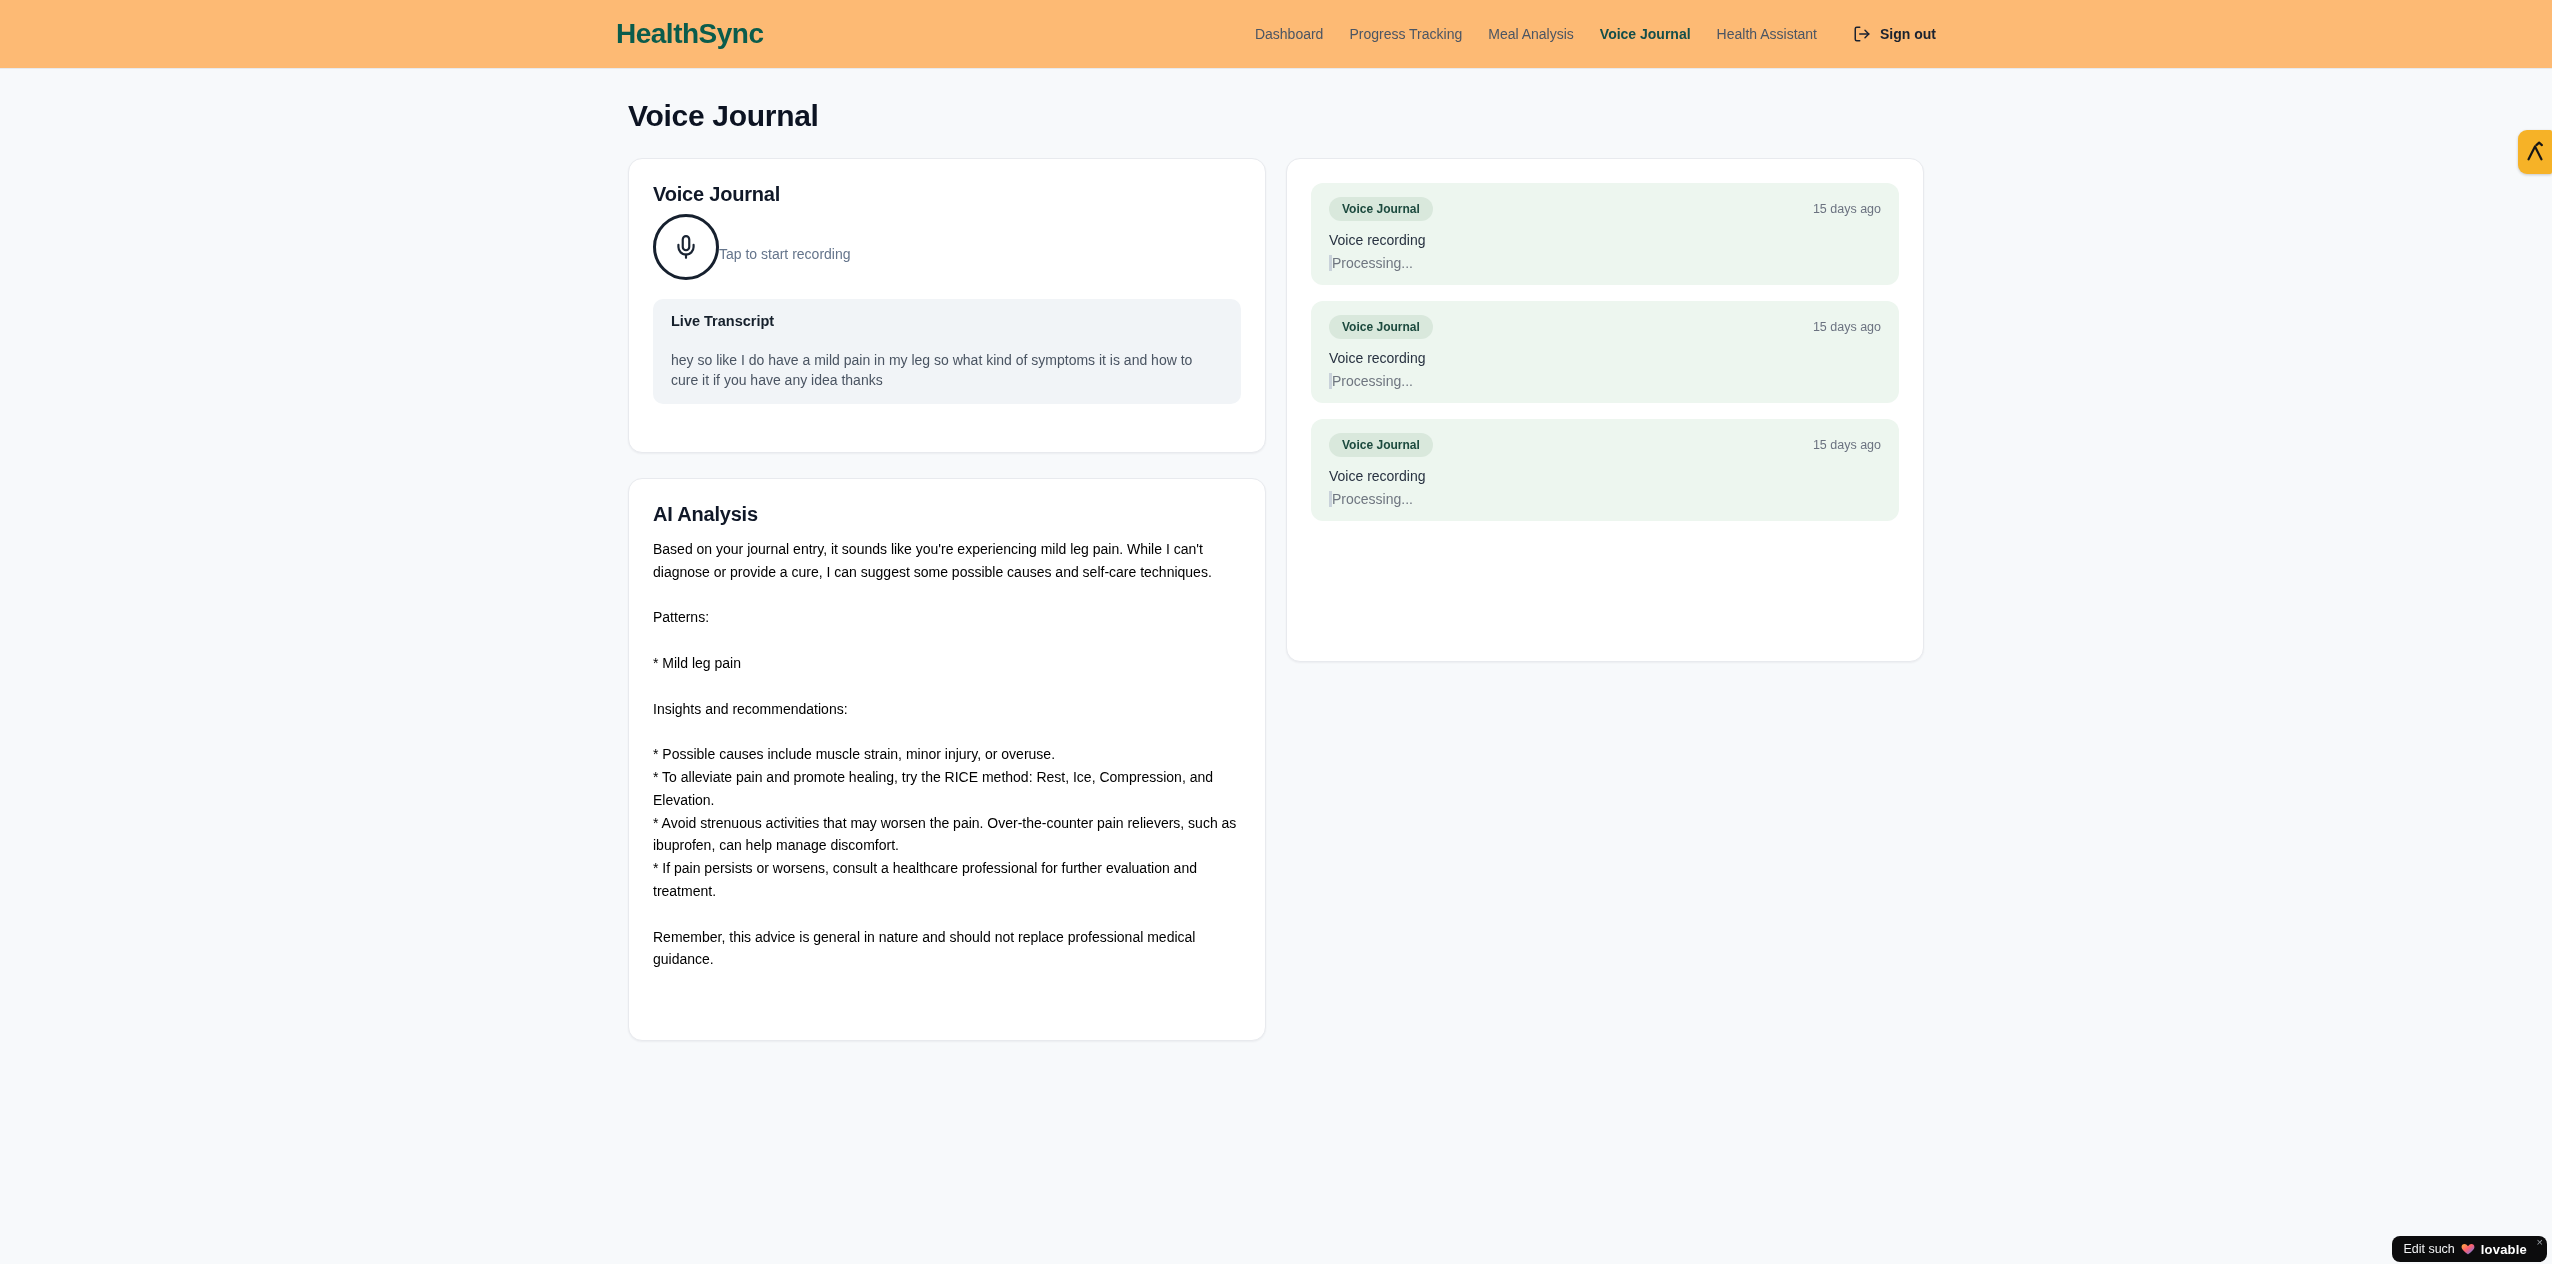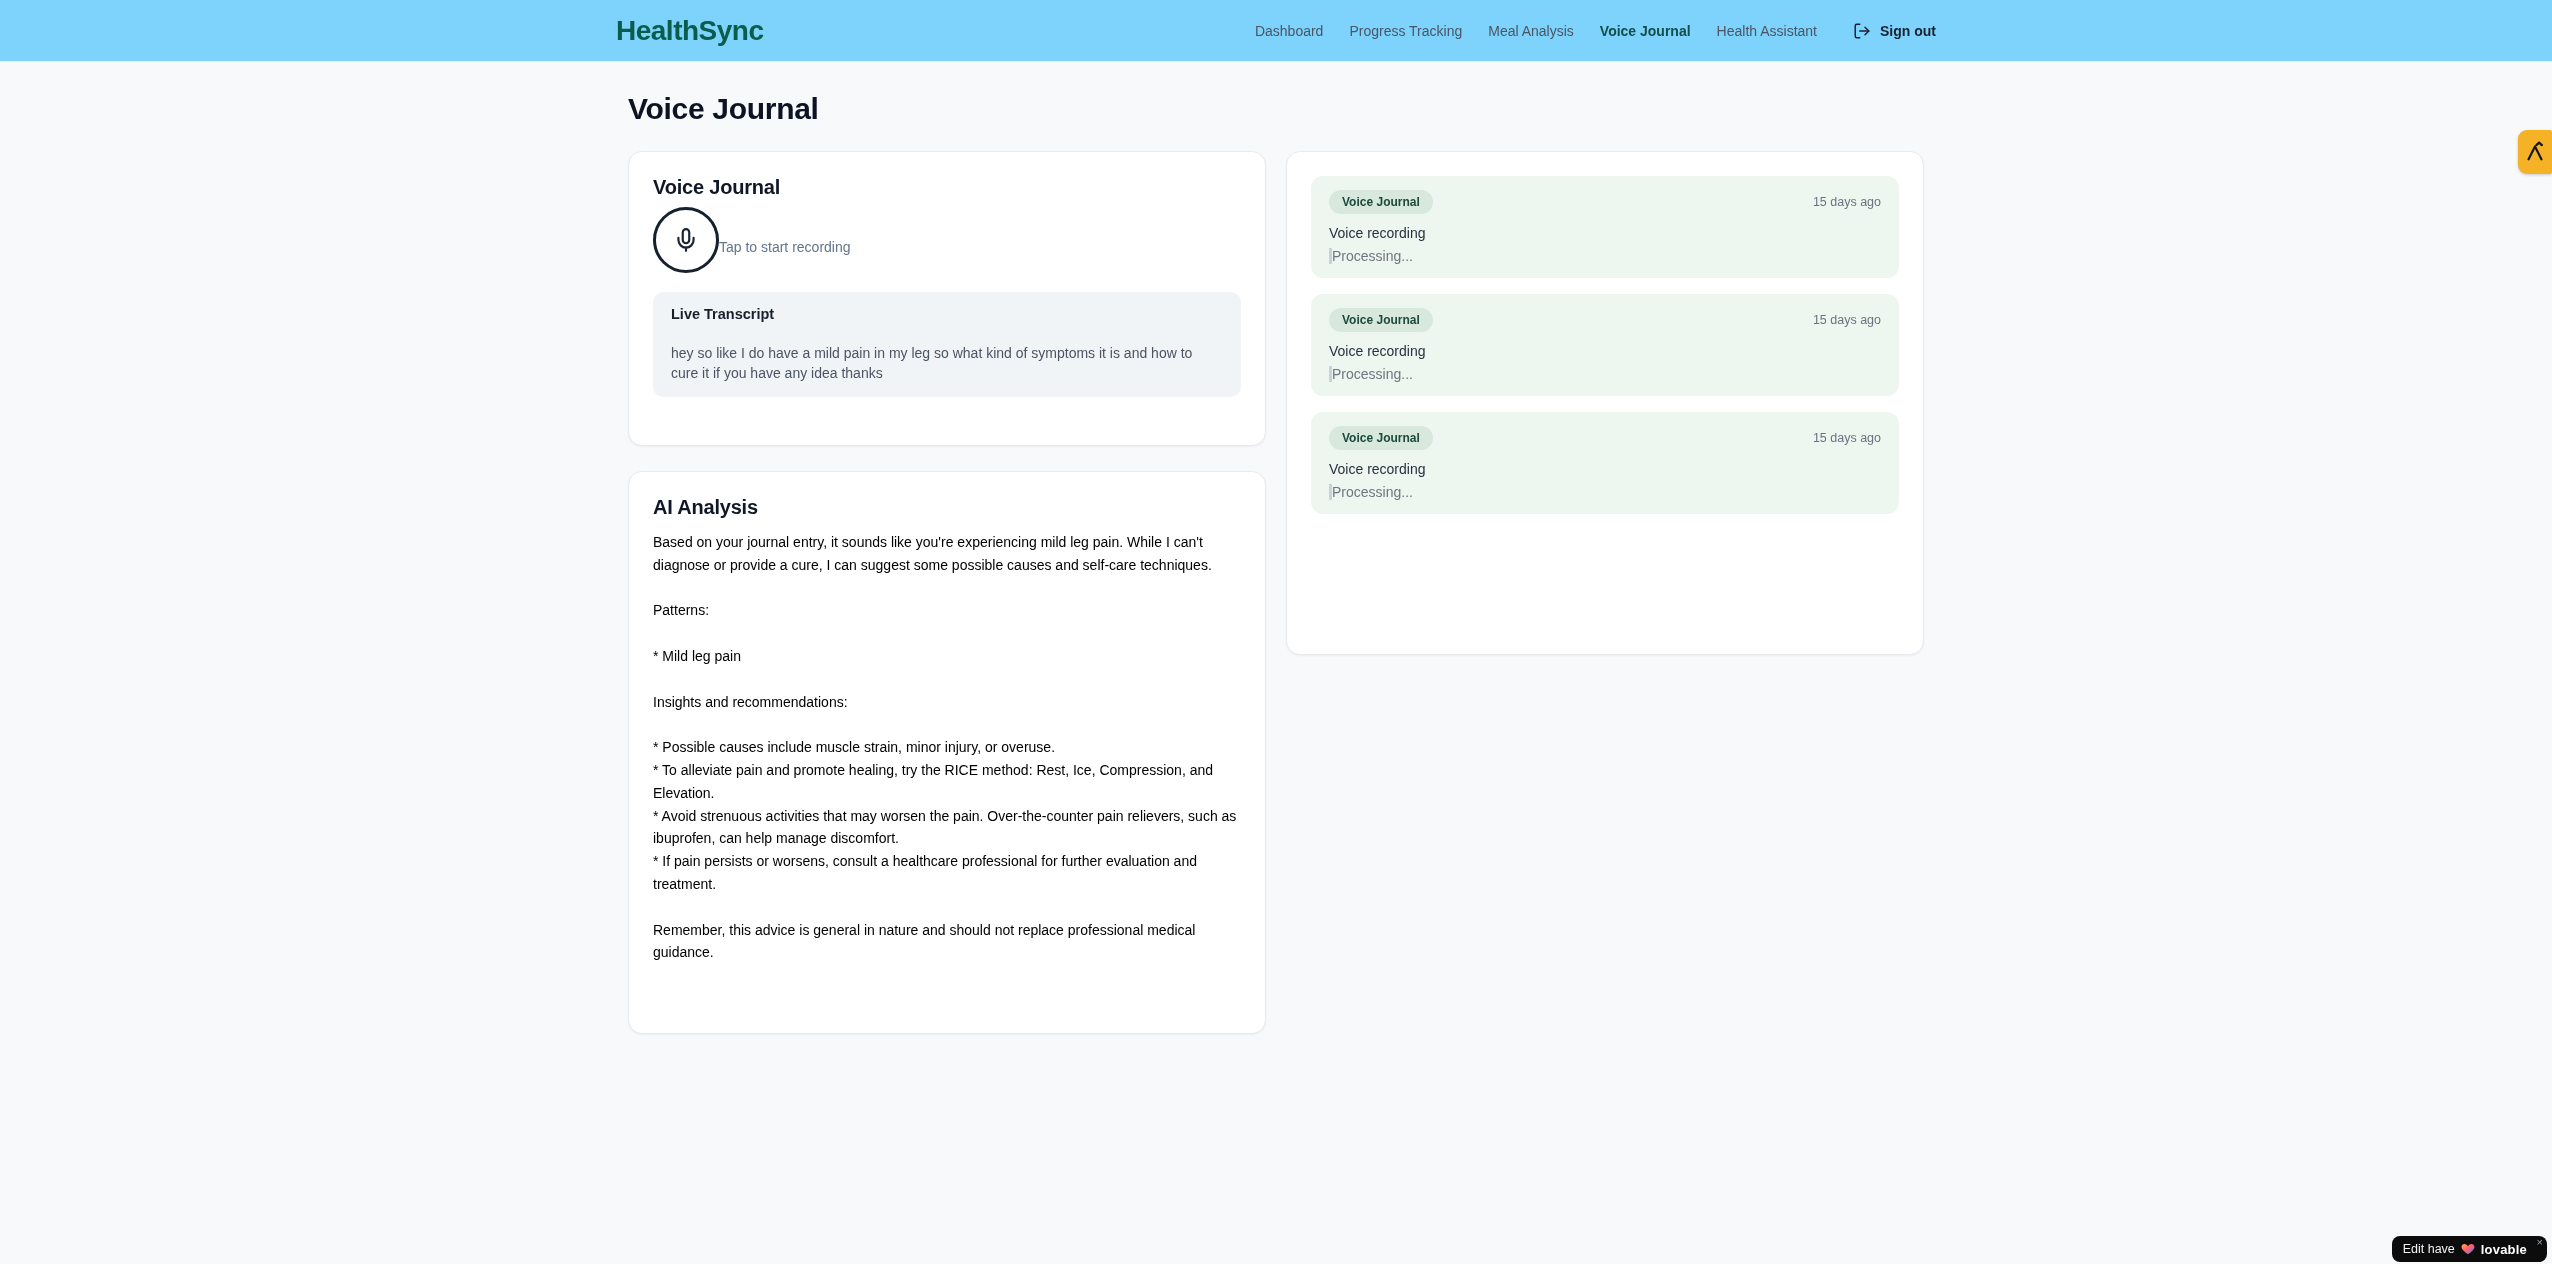--- a/index.html
+++ b/index.html
@@ -6,21 +6,21 @@
   html, body { width: 2552px; height: 1264px; overflow: hidden; }
   body {
     font-family: "Liberation Sans", "DejaVu Sans", sans-serif;
     background: #f7f9fb;
     color: #101828;
     position: relative;
   }
 
   
   header {
-    height: 62px; background: #7dd3fc;
+    height: 69px; background: #fdba74;
     border-bottom: 1px solid #e7eaee;
     display: flex; align-items: center;
   }
   .header-inner {
     width: 100%; max-width: 1360px; margin: 0 auto; padding: 0 20px;
     display: flex; align-items: center; justify-content: space-between;
   }
   .logo { font-size: 28px; font-weight: 700; color: #0a5c4c; letter-spacing: -0.5px; cursor: pointer; }
   nav { display: flex; align-items: center; gap: 26px; }
   .nav-item { font-size: 14px; color: #4b5563; text-decoration: none; cursor: pointer; font-weight: 400; }
@@ -208,21 +208,21 @@
 </main>
 
 <div class="side-tab">
   <svg viewBox="0 0 24 24" fill="none" stroke-width="2.4" stroke-linecap="round" stroke-linejoin="round">
     <path d="M5 20 L12 6 L19 20"></path>
     <path d="M13.5 4.5 L16.5 1.8 L19.5 4.5"></path>
   </svg>
 </div>
 
 <div class="lovable-badge">
-  <span>Edit have</span>
+  <span>Edit such</span>
   <svg class="heart" viewBox="0 0 24 24">
     <defs>
       <linearGradient id="hg" x1="0" y1="0" x2="1" y2="1">
         <stop offset="0" stop-color="#ffb23e"></stop>
         <stop offset="0.45" stop-color="#ff5f6d"></stop>
         <stop offset="1" stop-color="#4d7cfe"></stop>
       </linearGradient>
     </defs>
     <path fill="url(#hg)" d="M12 21S3.8 15.6 1.6 11C-0.2 7.3 2.3 3.5 6 3.5c2.4 0 3.9 1.4 6 3.6 2.1-2.2 3.6-3.6 6-3.6 3.7 0 6.2 3.8 4.4 7.5C20.2 15.6 12 21 12 21z"></path>
   </svg>

